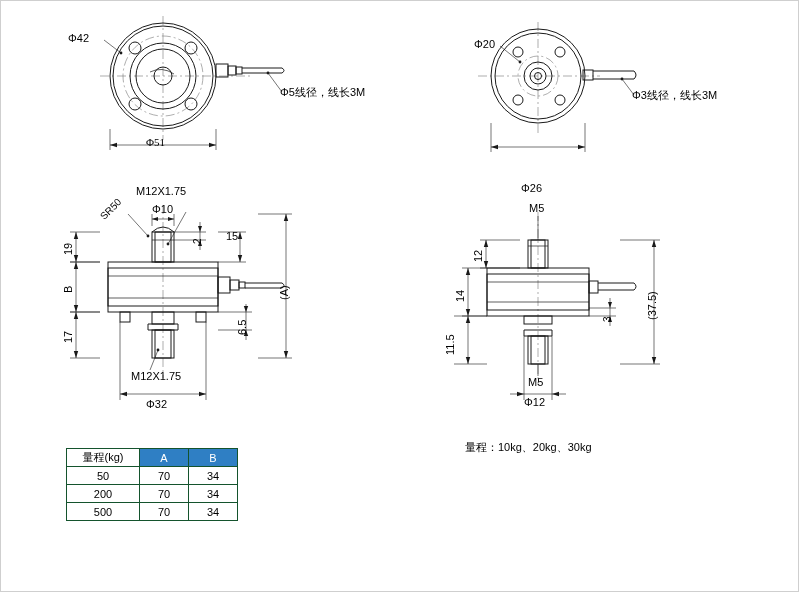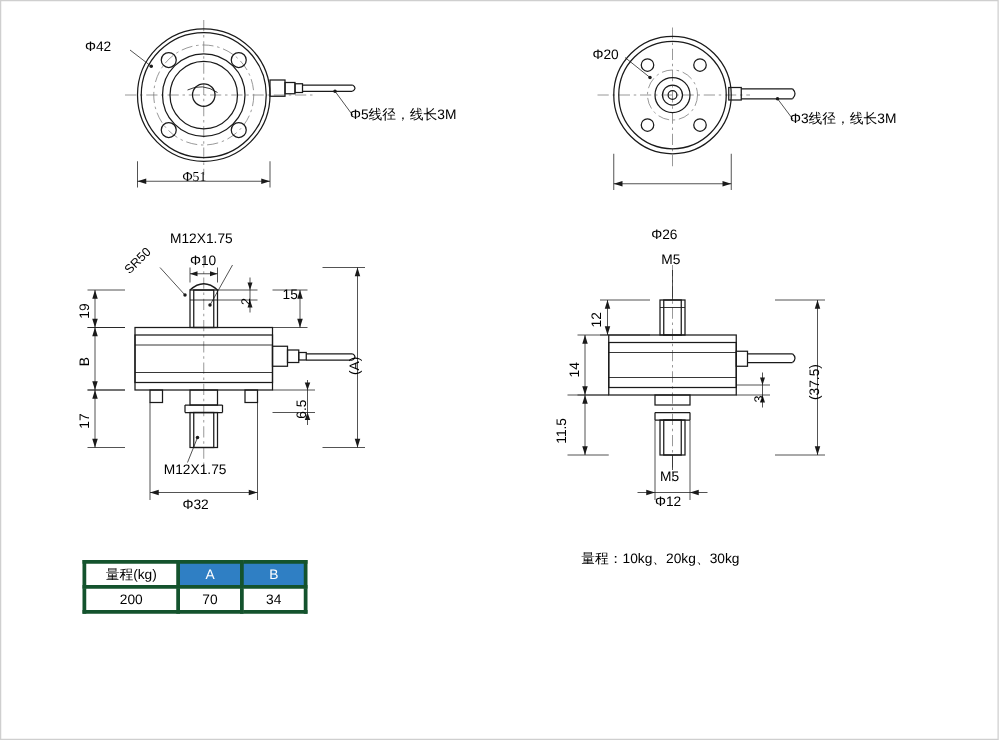--- a/index.html
+++ b/index.html
@@ -38,21 +38,21 @@
   svg { position: absolute; left: 0; top: 0; }
   
   .spec-table {
     position: absolute;
     left: 66px;
     top: 448px;
     border-collapse: collapse;
     font-size: 11px;
   }
   .spec-table th, .spec-table td {
-    border: 3px solid #14532d;
+    border: 1px solid #14532d;
     text-align: center;
     height: 17px;
     padding: 0;
   }
   .spec-table th {
     background: #2f7fc4;
     color: #ffffff;
     font-weight: normal;
   }
   .spec-table th.first {
@@ -358,21 +358,31 @@
   <table class="spec-table">
     <thead>
       <tr>
         <th class="first c0">量程(kg)</th>
         <th class="c1">A</th>
         <th class="c2">B</th>
       </tr>
     </thead>
     <tbody>
       <tr>
+        <td>50</td>
+        <td>70</td>
+        <td>34</td>
+      </tr>
+      <tr>
         <td>200</td>
+        <td>70</td>
+        <td>34</td>
+      </tr>
+      <tr>
+        <td>500</td>
         <td>70</td>
         <td>34</td>
       </tr>
     </tbody>
   </table>
 
   <div class="border-frame"></div>
 </div>
 
 </body></html>

